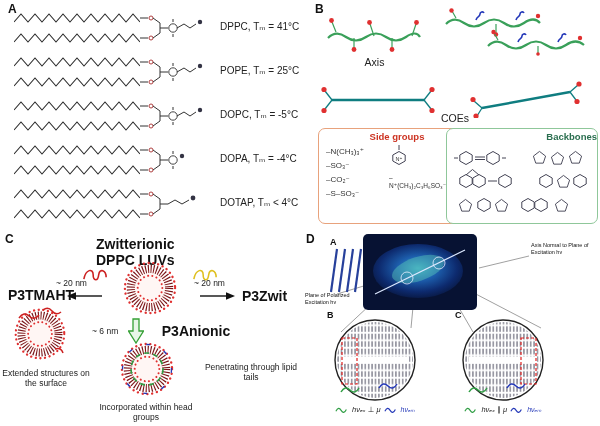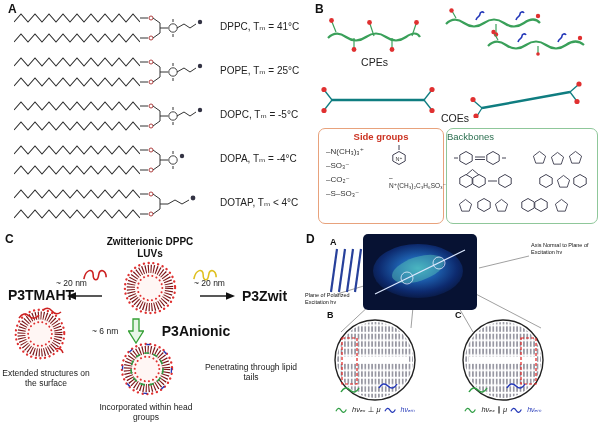--- a/index.html
+++ b/index.html
@@ -13,32 +13,32 @@
   .oatom{fill:none;stroke:#b04040;stroke-width:1;}
   .patom{fill:none;stroke:#444;stroke-width:1;}
   .natom{fill:#334;}
   .schem-label{font-size:10.5px;text-align:center;color:#222;}
   .dot{fill:var(--red_dot,#e03030);}
   .cpe-line{stroke:var(--cpe_green,#3aa05a);stroke-width:2.2;fill:none;}
   .cpe-br{stroke:var(--cpe_green,#3aa05a);stroke-width:1.2;}
   .coe-line{stroke:var(--coe_teal,#0f7d80);stroke-width:2.4;fill:none;}
   .coe-br{stroke:var(--coe_teal,#0f7d80);stroke-width:1.3;}
   .bsq{stroke:var(--blue,#2438b8);stroke-width:1.6;fill:none;}
-  .sgbox{border:1px solid var(--side_box,#e8a27c);border-radius:7px;background:#fff;}
+  .sgbox{border:1px solid var(--side_box,#e8a27c);border-radius:7px;background:#fff;padding-left:16px;}
   .bbbox{border:1px solid var(--backbone_box,#8fc79a);border-radius:7px;background:#fff;}
   .sg-title{color:#cc3322;font-size:9.5px;font-weight:600;text-align:center;margin-top:2px;}
-  .bb-title{color:#2a6e4f;font-size:9.5px;font-weight:400;text-align:left;margin-top:2px;}
+  .bb-title{color:#2a6e4f;font-size:9.5px;font-weight:700;text-align:right;margin-top:2px;}
   .sg-item{font-size:8px;line-height:1.75;color:#333;white-space:nowrap;}
   .sg-extra{font-size:6.5px;color:#333;margin-top:2px;line-height:1.3;}
   .ring-n{font-size:5.5px;fill:#333;text-anchor:middle;font-family:"Liberation Sans","DejaVu Sans",sans-serif;}
   .bb{stroke:#445;stroke-width:1;fill:none;}
   .bold-name{font-weight:bold;font-size:14px;text-align:center;color:#111;}
   .dist{font-size:8.5px;text-align:left;color:#222;}
   .cap{font-size:8.5px;text-align:center;line-height:1.2;color:#222;}
-  .c-title{font-weight:bold;font-size:10px;text-align:center;line-height:1.15;color:#111;}
+  .c-title{font-weight:bold;font-size:14px;text-align:left;line-height:1.15;color:#111;}
   .coil-red-line{stroke:#cc2222;fill:none;stroke-width:1.5;}
   .c-red{color:#cc2222;}
   .c-yellow{color:var(--yellow_coil,#dfc020);}
   .fiber{stroke:#27409b;stroke-width:2.2;}
   .note{font-size:5.5px;line-height:1.25;color:#111;}
   .roi{fill:none;stroke:#e02020;stroke-width:1.2;stroke-dasharray:3 2;}
   .sq-green{stroke:#2f9e44;fill:none;stroke-width:1.5;}
   .sq-blue{stroke:var(--blue,#2438b8);fill:none;stroke-width:1.5;}
   .dcap{display:flex;align-items:center;justify-content:center;gap:3px;
         font-size:7.5px;font-style:italic;color:#222;}
@@ -189,21 +189,21 @@
         <circle cx="9.5" cy="8.5" r="2.4" class="dot"></circle>
       <line x1="32" y1="26" x2="32" y2="36" class="cpe-br"></line>
         <circle cx="32" cy="37.5" r="2.4" class="dot"></circle>
       <line x1="52" y1="24" x2="48" y2="12" class="cpe-br"></line>
         <circle cx="47.5" cy="10.5" r="2.4" class="dot"></circle>
       <line x1="70" y1="26" x2="70" y2="36" class="cpe-br"></line>
         <circle cx="70" cy="37.5" r="2.4" class="dot"></circle>
       <line x1="90" y1="24" x2="94" y2="12" class="cpe-br"></line>
         <circle cx="94.5" cy="10.5" r="2.4" class="dot"></circle>
     </svg>
-    <div class="abs schem-label" style="left:10px;top:56px;width:105px">CPEs</div>
+    <div class="abs schem-label" style="left:10px;top:56px;width:105px">Axis</div>
 
     <svg class="abs" style="left:128px;top:8px" width="154" height="48" viewBox="0 0 154 48">
       <path d="M6,16 Q14,8 24,15 T44,15 T64,15 T84,15 T100,15" class="cpe-line"></path>
       <line x1="16" y1="10" x2="12" y2="3" class="cpe-br"></line>
         <circle cx="11.5" cy="2.5" r="2.2" class="dot"></circle>
       <path d="M36,12 c1,-4 4,-3 4,-6 c0,-2 3,-3 4,-1" class="bsq"></path>
       <line x1="56" y1="16" x2="56" y2="25" class="cpe-br"></line>
         <circle cx="56" cy="26.5" r="2.2" class="dot"></circle>
       <path d="M76,12 c1,-4 4,-3 4,-6 c0,-2 3,-3 4,-1" class="bsq"></path>
       <circle cx="98" cy="8" r="2.2" class="dot"></circle>

